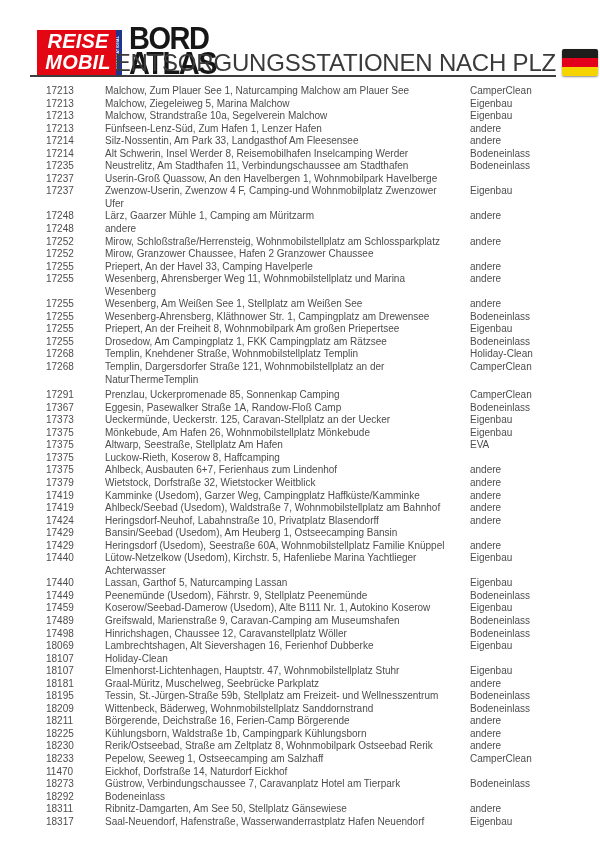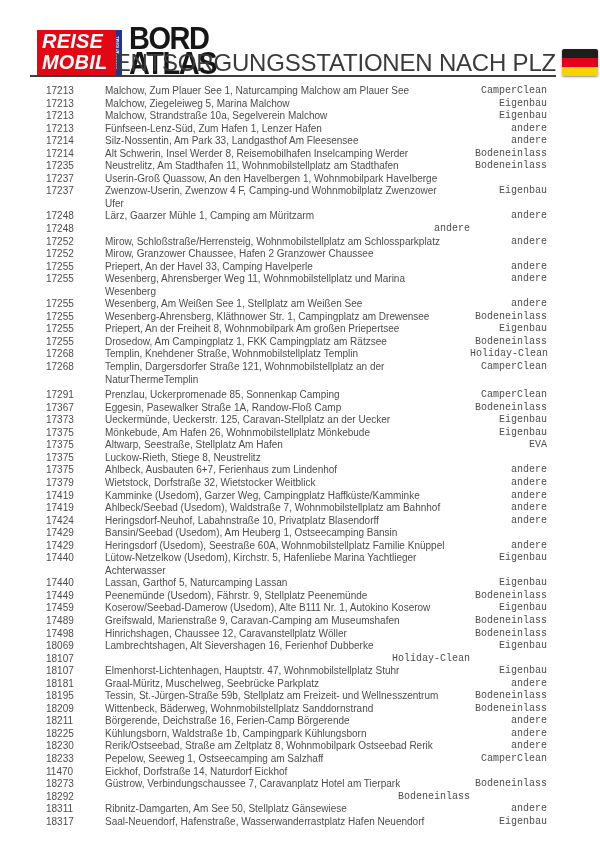--- a/index.html
+++ b/index.html
@@ -11,20 +11,21 @@
 
   
   .logo-rm {
     position:absolute; left:37px; top:30px; width:85px; height:45px;
     background:#e30613; color:#ffffff;
   }
   .rm-lines {
     position:absolute; left:5px; top:1px; right:8px;
     font-style:italic; font-weight:bold; font-size:20px; line-height:21px;
     letter-spacing:0.2px;
+    text-align:center;
   }
   .rm-lines span { display:block; }
   .rm-side {
     position:absolute; right:0; top:0; bottom:0; width:6px;
     background:#20368c; color:#ffffff;
     writing-mode:vertical-rl; transform:rotate(180deg);
     font-size:3.5px; font-weight:bold; letter-spacing:0.4px;
     text-align:center; overflow:hidden;
   }
   .logo-ba {
@@ -51,21 +52,21 @@
 
   
   .table {
     position:absolute; left:46px; top:85px; width:501px;
     color:#4d4d4d; font-size:10px; line-height:12.55px;
   }
   .row { display:grid; grid-template-columns:59px 365px 1fr; }
   .row.gap-before { margin-top:3px; }
   .c-plz { white-space:nowrap; }
   .c-entry { white-space:pre; }
-  .c-type { text-align:right; white-space:nowrap;font-family:Liberation Mono, monospace; }
+  .c-type { text-align:left; white-space:nowrap; }
 </style>
 </head>
 <body>
 
 <div class="page">
 
   <header>
     <div class="logo-rm" style="background: rgb(227, 6, 19);">
       <div class="rm-lines">
         <span>REISE</span>
@@ -116,21 +117,21 @@
         <div class="c-entry">Silz-Nossentin, Am Park 33, Landgasthof Am Fleesensee</div>
         <div class="c-type">andere</div>
       </div>
       <div class="row">
         <div class="c-plz">17214</div>
         <div class="c-entry">Alt Schwerin, Insel Werder 8, Reisemobilhafen Inselcamping Werder</div>
         <div class="c-type">Bodeneinlass</div>
       </div>
       <div class="row">
         <div class="c-plz">17235</div>
-        <div class="c-entry">Neustrelitz, Am Stadthafen 11, Wohnmobilstellplatz am Stadthafen</div>
+        <div class="c-entry">Neustrelitz, Am Stadthafen 11, Verbindungschaussee am Stadthafen</div>
         <div class="c-type">Bodeneinlass</div>
       </div>
       <div class="row">
         <div class="c-plz">17237</div>
         <div class="c-entry">Userin-Groß Quassow, An den Havelbergen 1, Wohnmobilpark Havelberge</div>
         <div class="c-type"></div>
       </div>
       <div class="row">
         <div class="c-plz">17237</div>
         <div class="c-entry">Zwenzow-Userin, Zwenzow 4 F, Camping-und Wohnmobilplatz Zwenzower
@@ -218,21 +219,21 @@
         <div class="c-entry">Mönkebude, Am Hafen 26, Wohnmobilstellplatz Mönkebude</div>
         <div class="c-type">Eigenbau</div>
       </div>
       <div class="row">
         <div class="c-plz">17375</div>
         <div class="c-entry">Altwarp, Seestraße, Stellplatz Am Hafen</div>
         <div class="c-type">EVA</div>
       </div>
       <div class="row">
         <div class="c-plz">17375</div>
-        <div class="c-entry">Luckow-Rieth, Stiege 8, Neustrelitz</div>
+        <div class="c-entry">Luckow-Rieth, Koserow 8, Haffcamping</div>
         <div class="c-type"></div>
       </div>
       <div class="row">
         <div class="c-plz">17375</div>
         <div class="c-entry">Ahlbeck, Ausbauten 6+7, Ferienhaus zum Lindenhof</div>
         <div class="c-type">andere</div>
       </div>
       <div class="row">
         <div class="c-plz">17379</div>
         <div class="c-entry">Wietstock, Dorfstraße 32, Wietstocker Weitblick</div>

